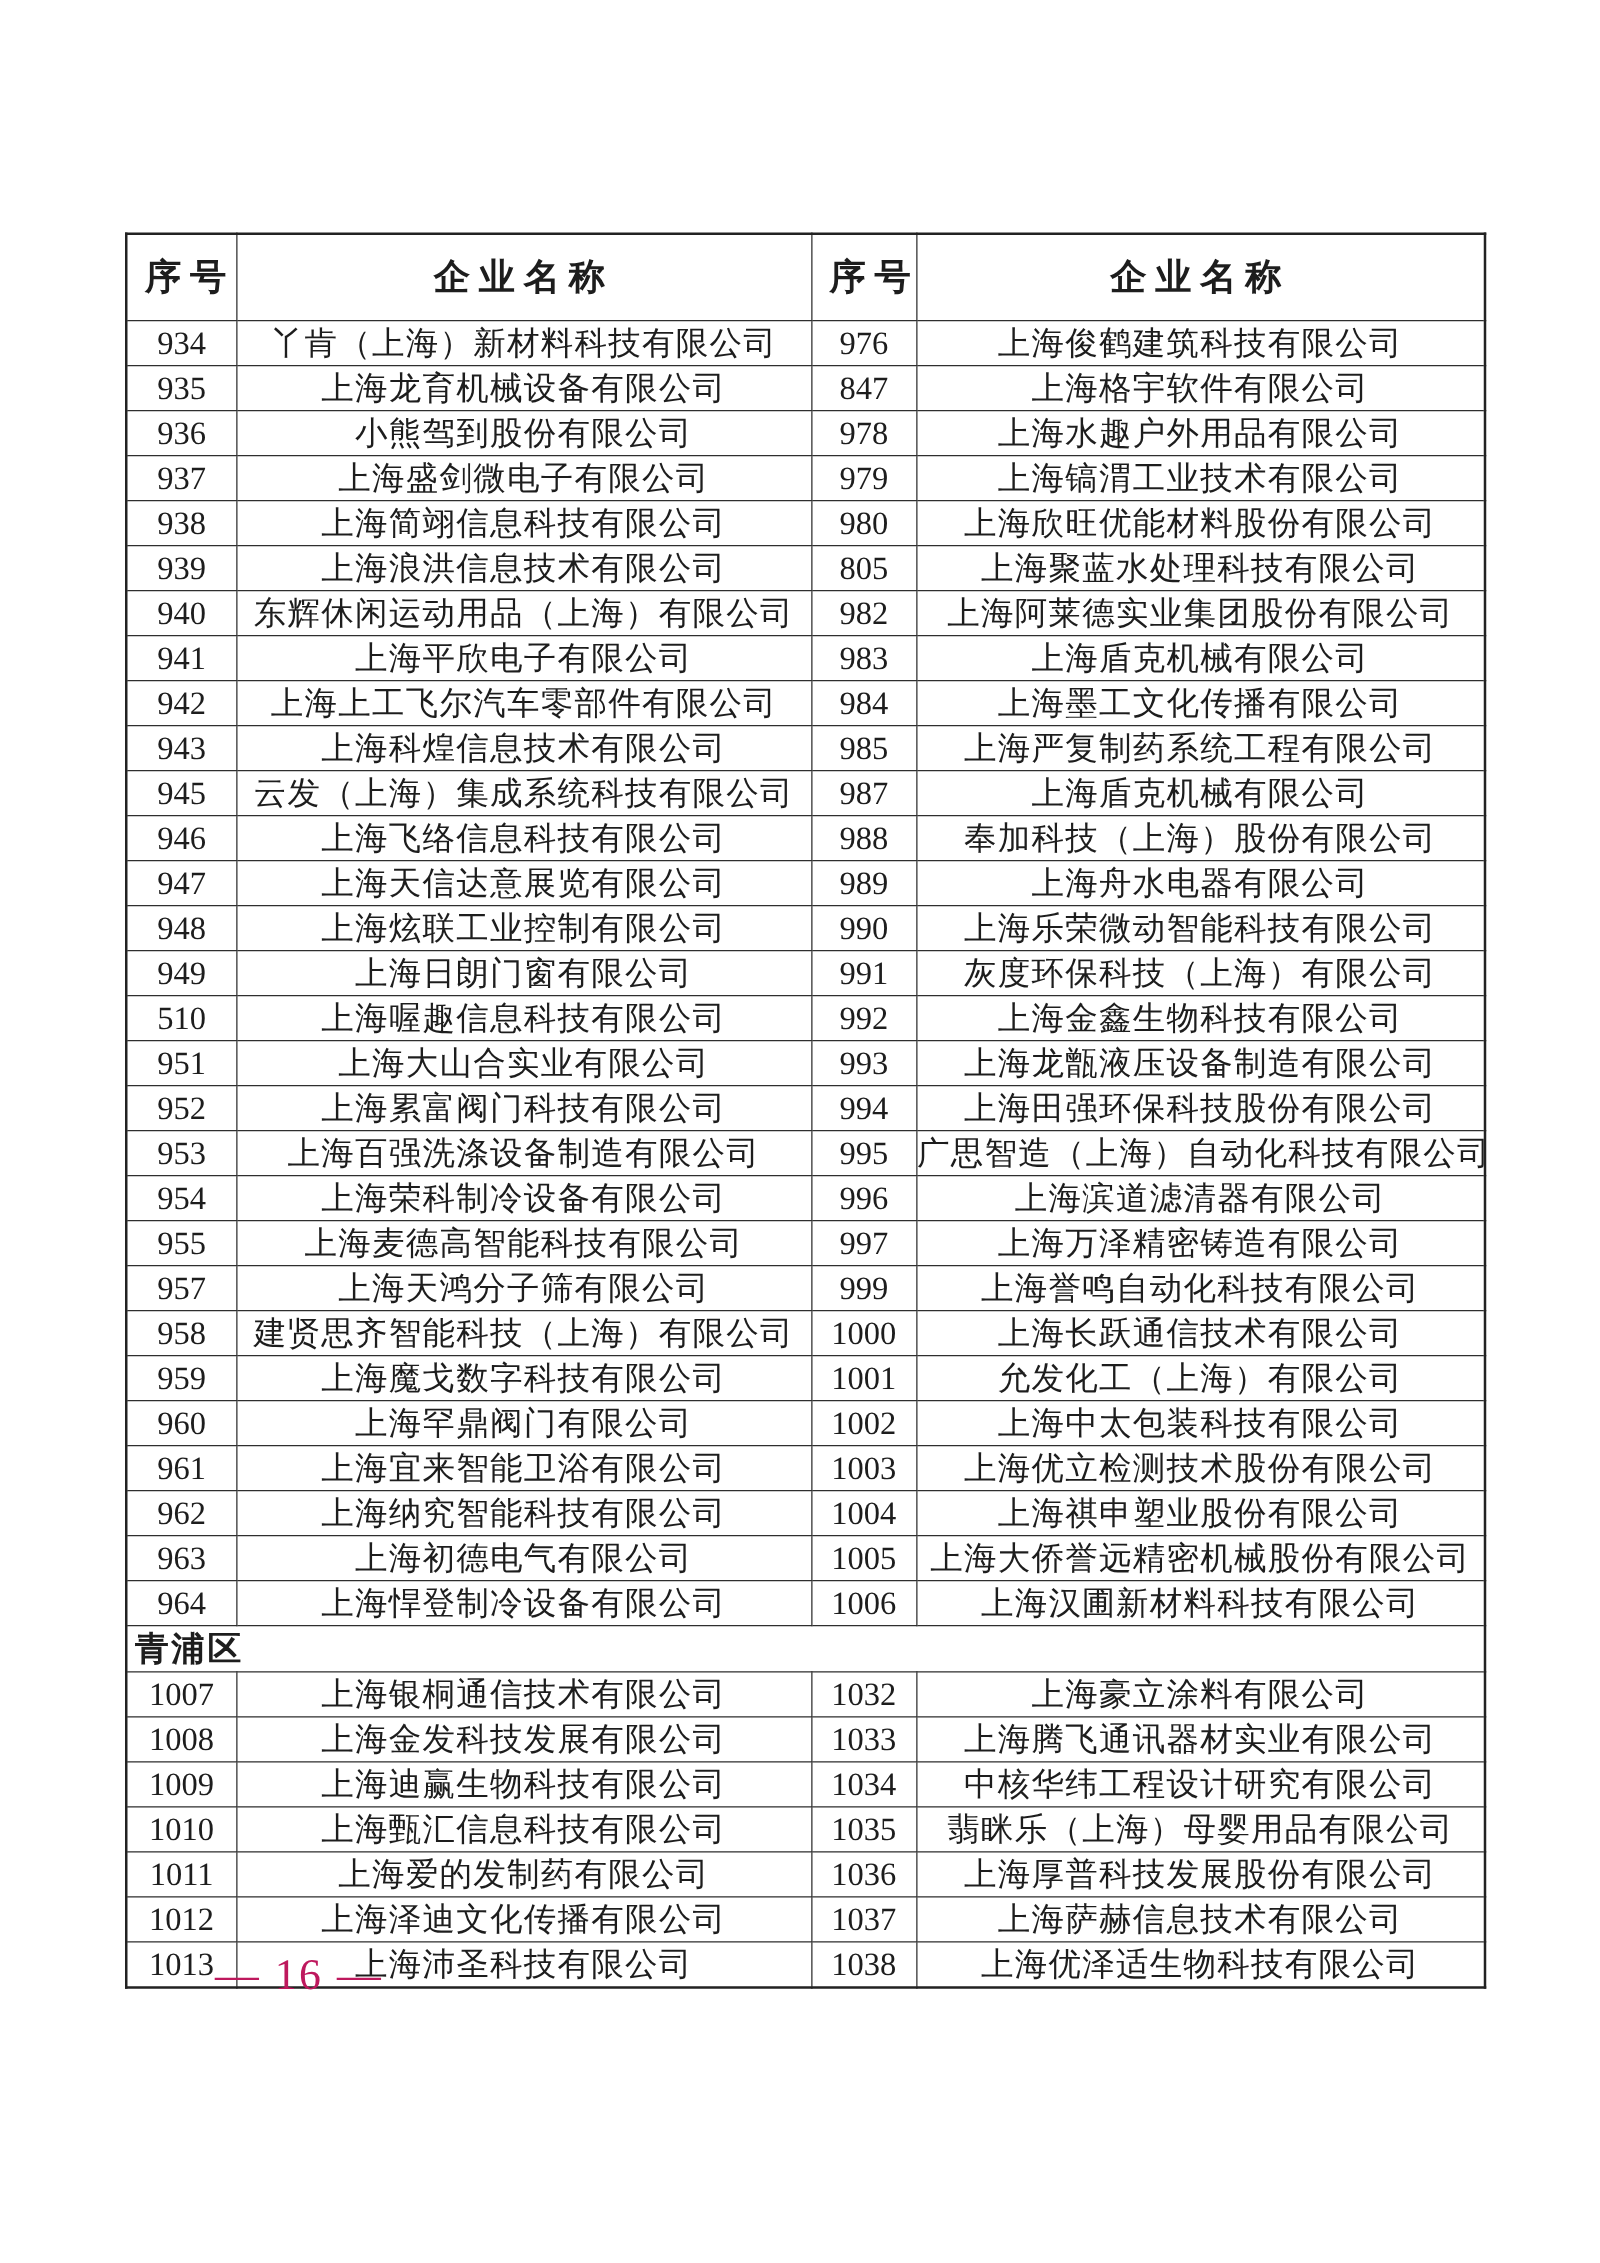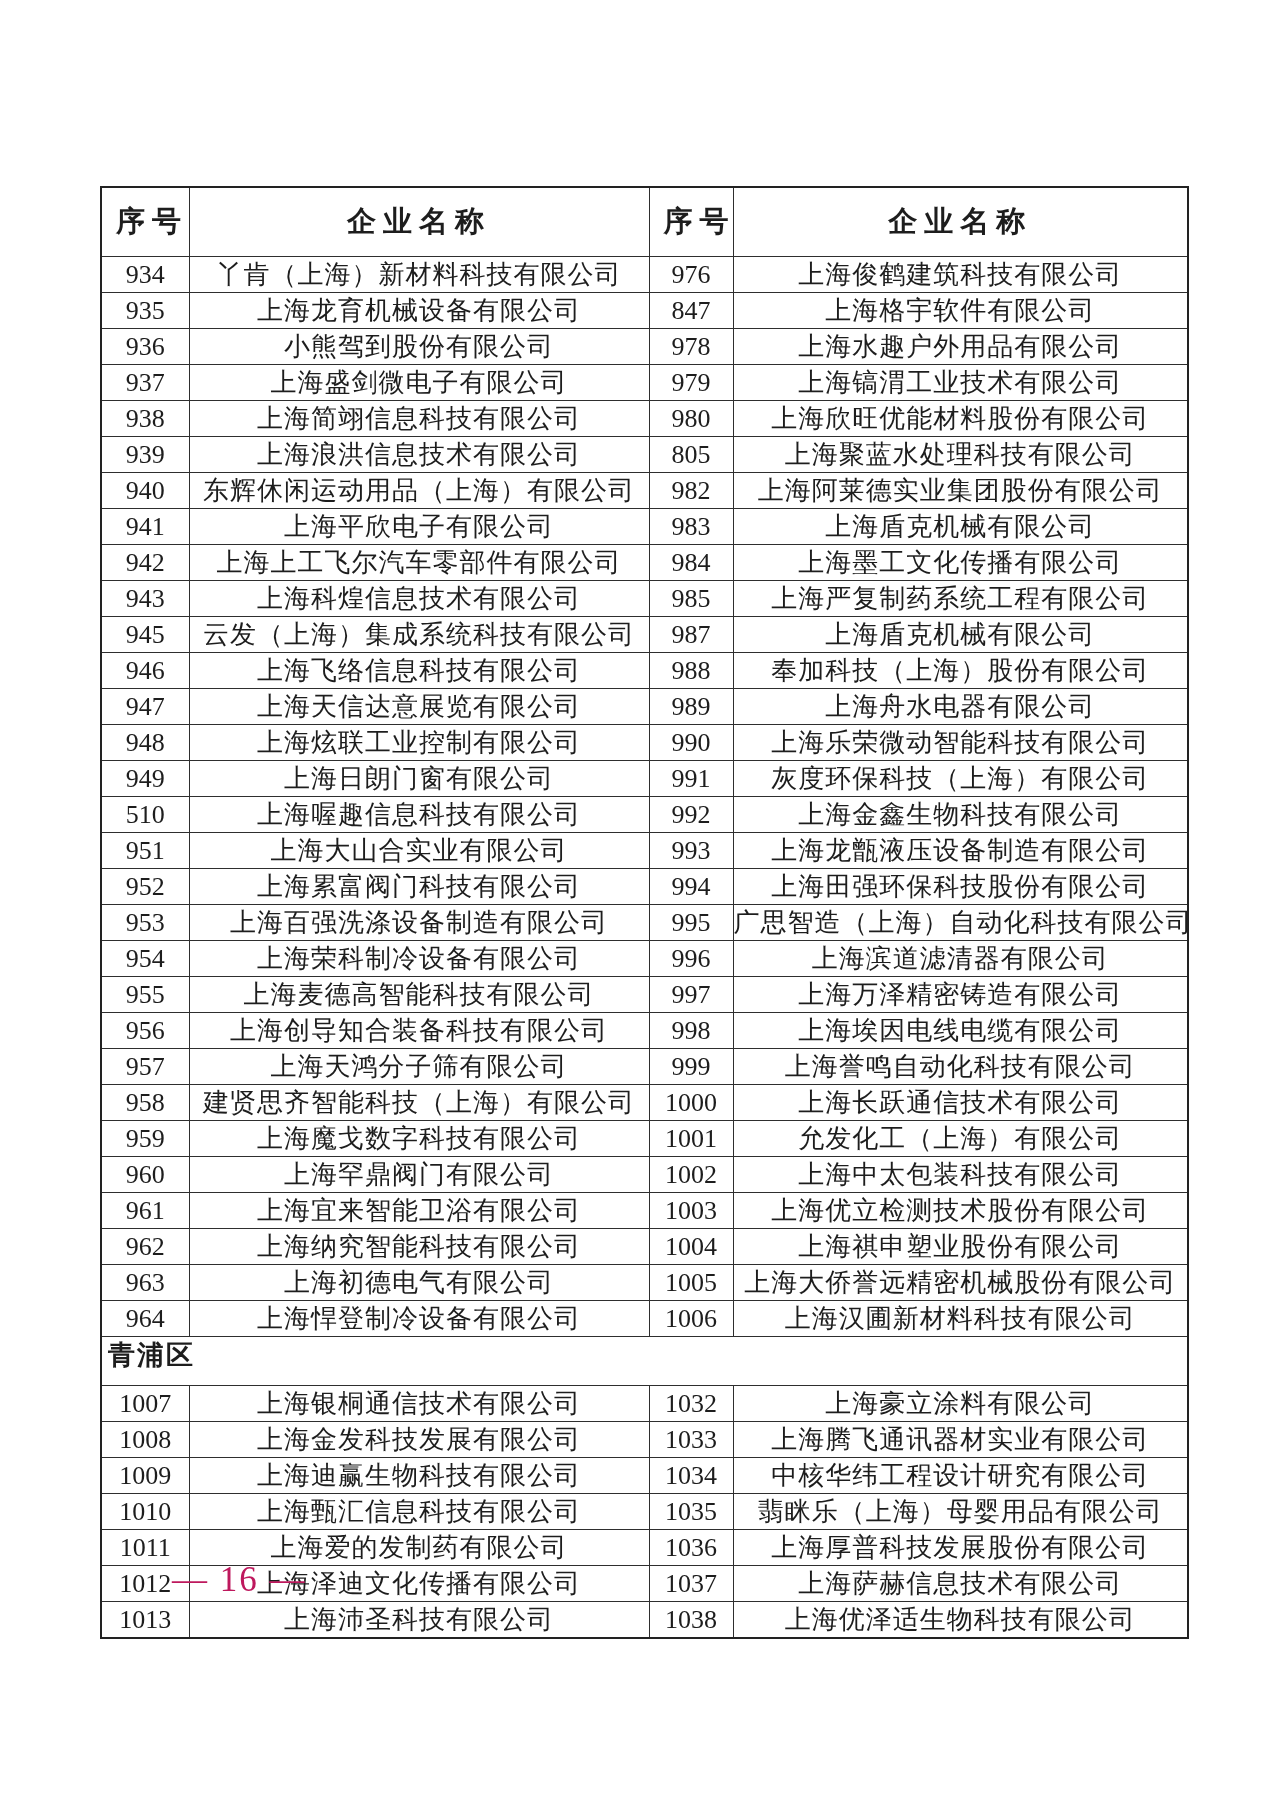--- a/index.html
+++ b/index.html
@@ -49,21 +49,21 @@
     text-align: center;
     font-size: 26px;
     letter-spacing: 1px;
     padding: 0;
   }
   td.section-cell {
     text-align: left;
     font-weight: bold;
     font-size: 27px;
     height: 36px;
-    padding: 0 0 12px 6px;
+    padding: 0 0 0 6px;
     letter-spacing: 2px;
   }
   .page-number {
     position: absolute;
     left: 156px;
     top: 1560px;
     font-size: 35px;
     letter-spacing: 2px;
     color: #be185d;
     margin-left: 16px;
@@ -231,26 +231,20 @@
           <td class="name">上海滨道滤清器有限公司</td>
         </tr>
 
         <tr>
           <td class="num">955</td>
           <td class="name">上海麦德高智能科技有限公司</td>
           <td class="num">997</td>
           <td class="name">上海万泽精密铸造有限公司</td>
         </tr>
 
-        <tr>
-          <td class="num">956</td>
-          <td class="name">上海创导知合装备科技有限公司</td>
-          <td class="num">998</td>
-          <td class="name">上海埃因电线电缆有限公司</td>
-        </tr>
 
         <tr>
           <td class="num">957</td>
           <td class="name">上海天鸿分子筛有限公司</td>
           <td class="num">999</td>
           <td class="name">上海誉鸣自动化科技有限公司</td>
         </tr>
 
         <tr>
           <td class="num">958</td>

